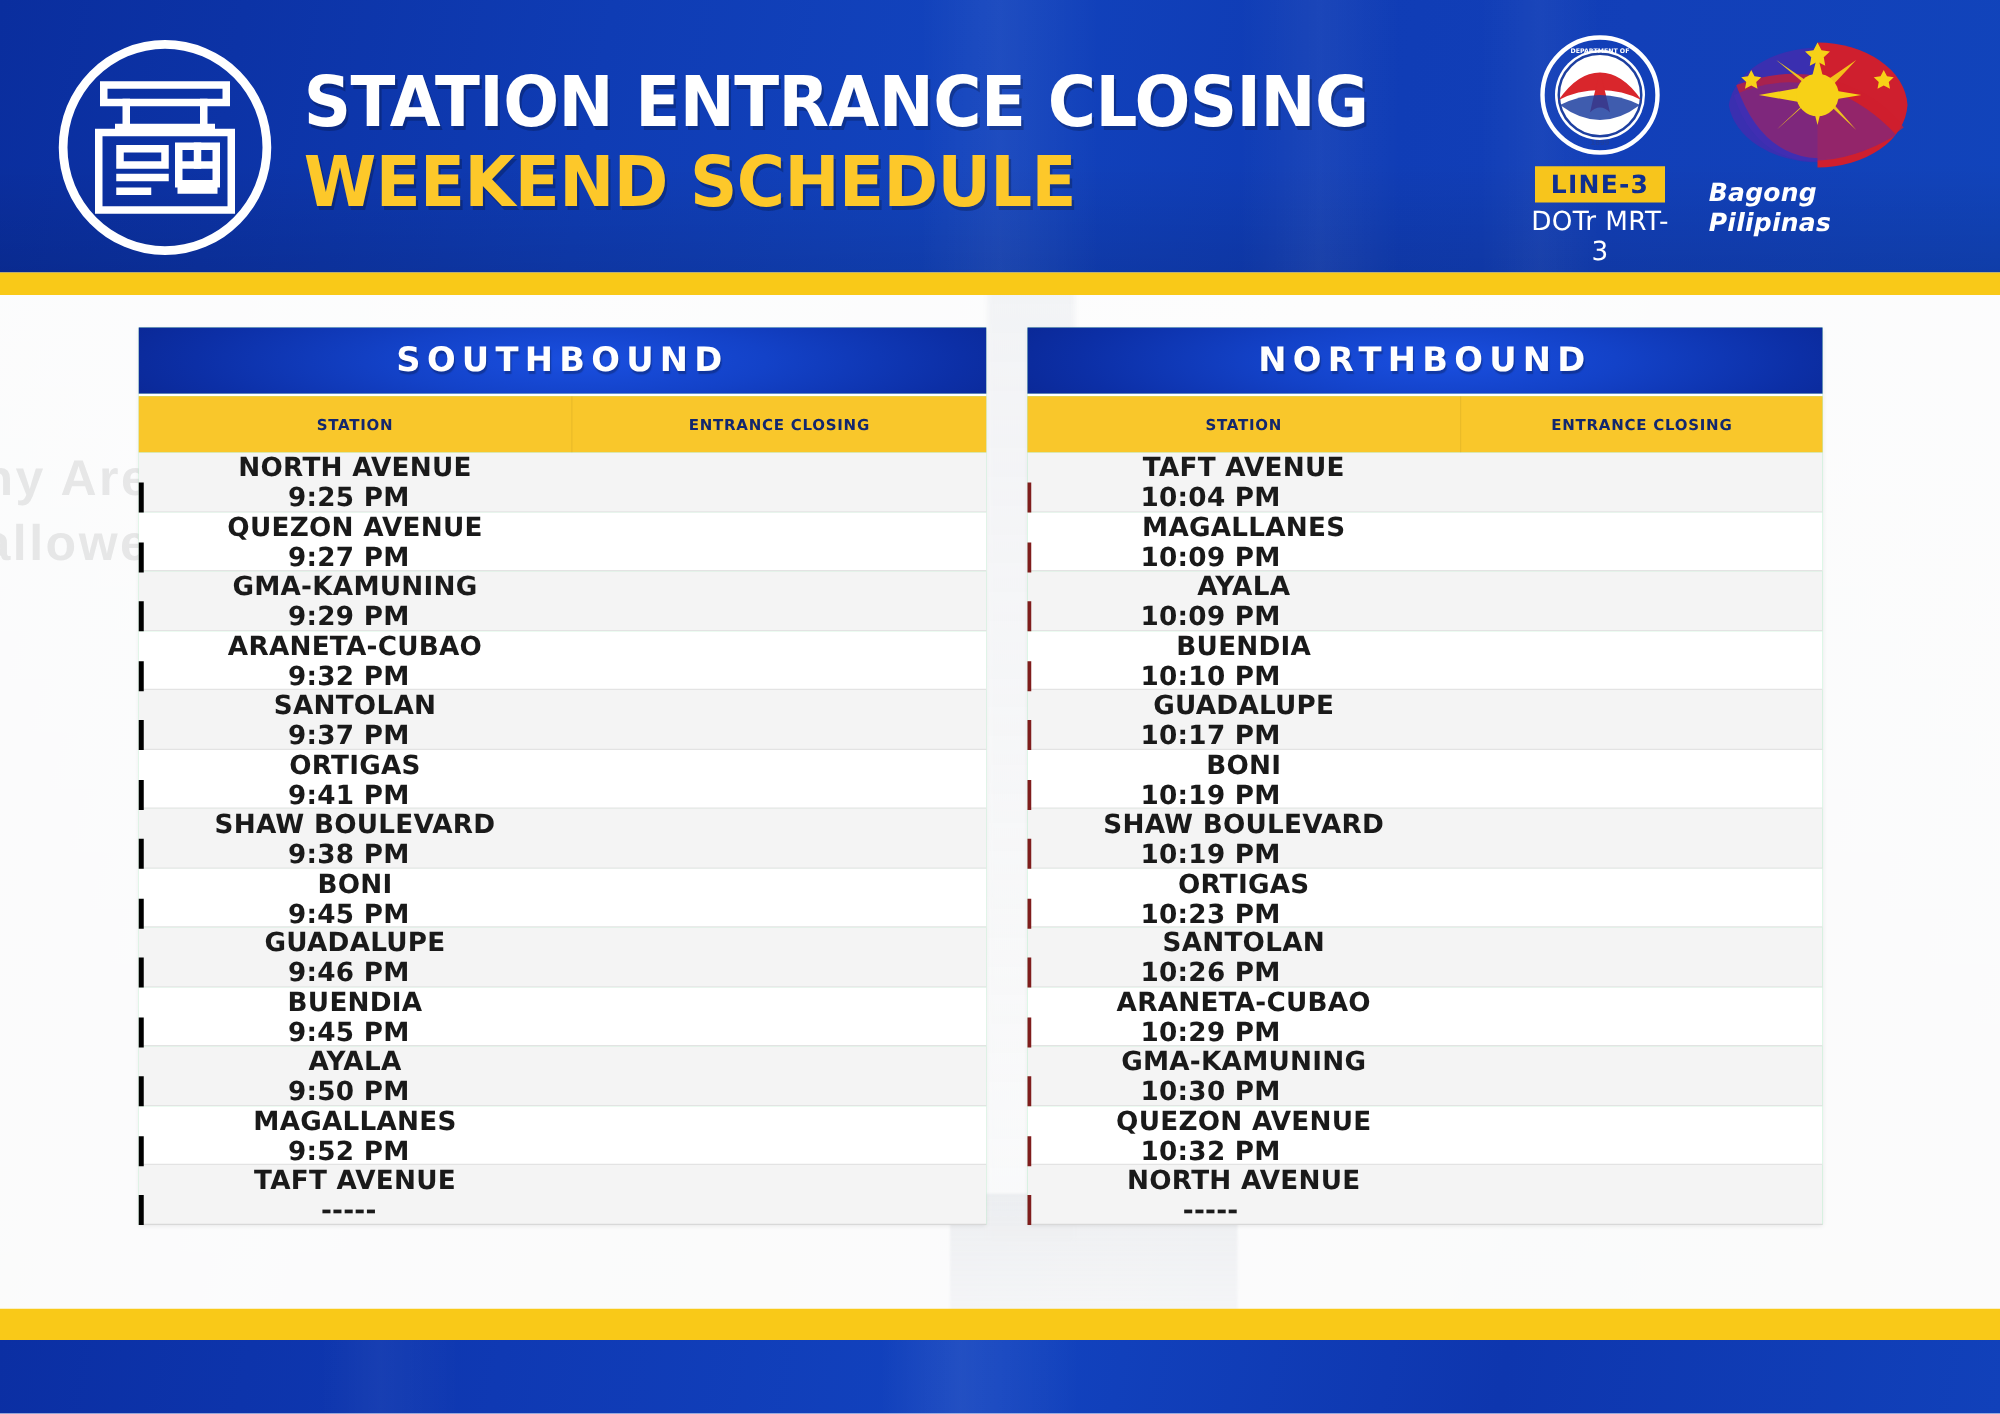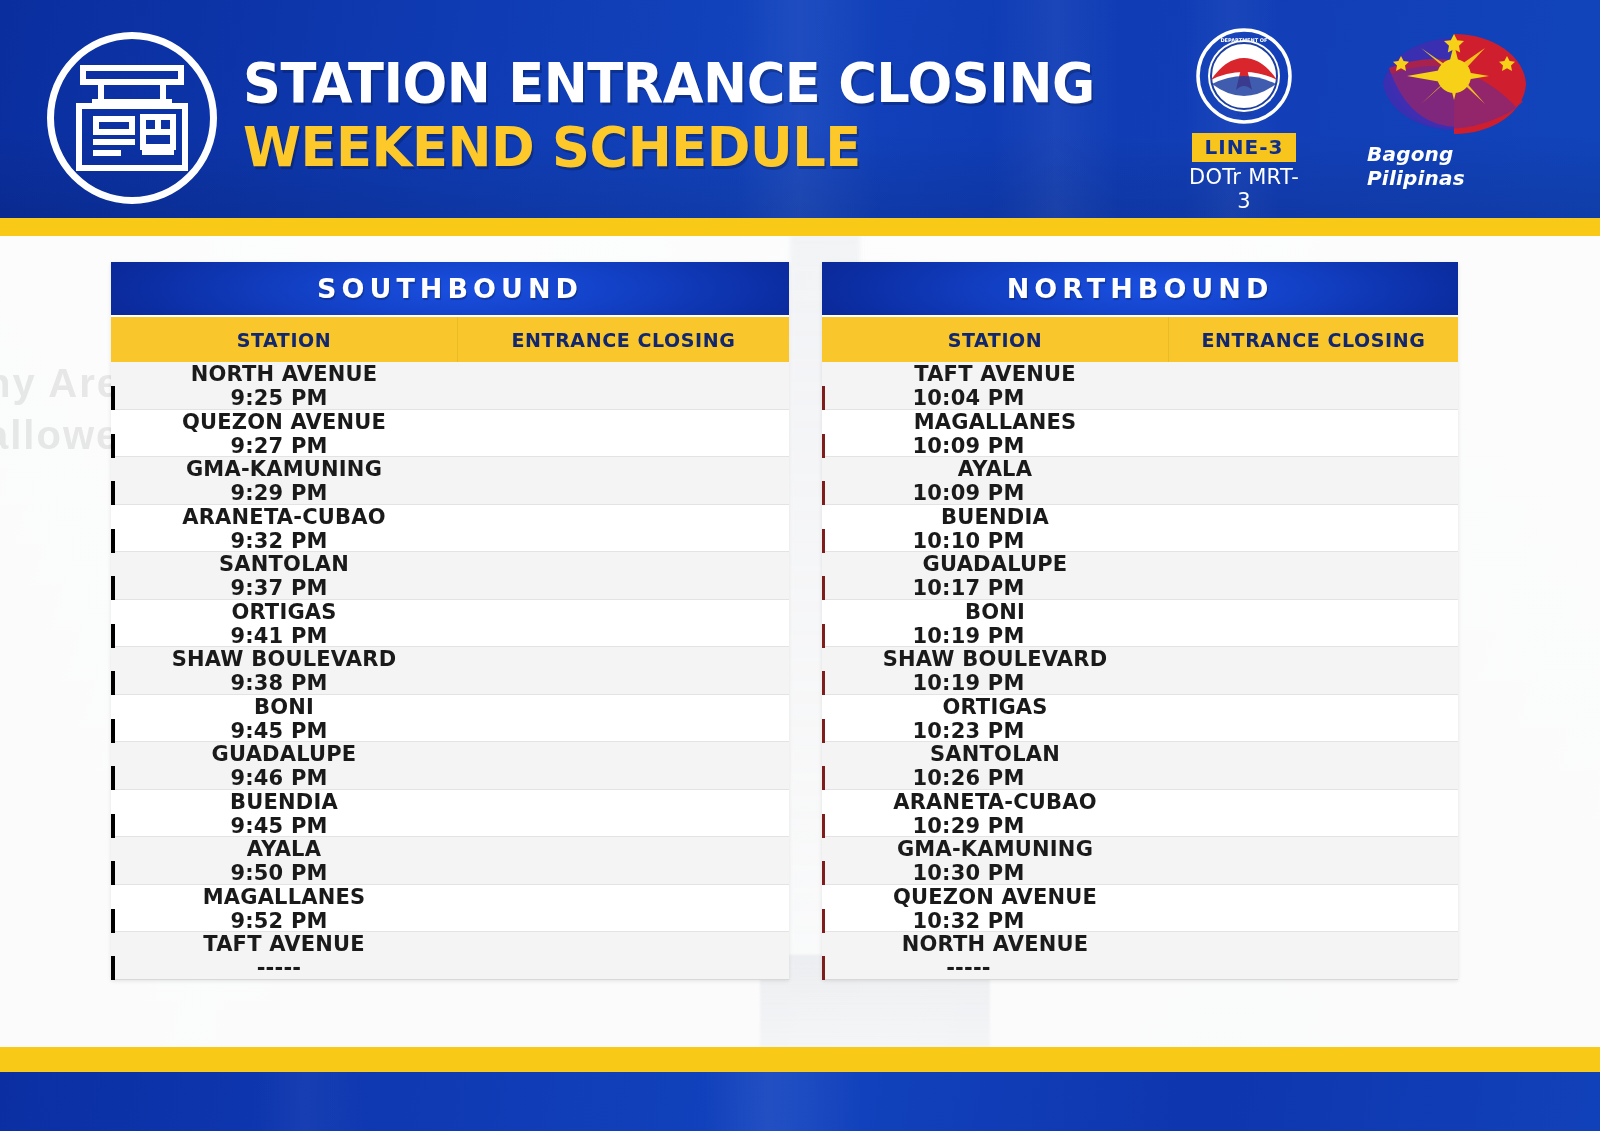--- a/index.html
+++ b/index.html
@@ -79,21 +79,21 @@
   }
   .title-2 {
     font-family:"DejaVu Sans", sans-serif;
     font-size:56px; font-weight:900; letter-spacing:-0.5px;
     color:#fdc82a; line-height:62px; margin-top:2px;
     text-shadow:2px 3px 0 rgba(0,0,0,.22);
     transform:scaleX(.94); transform-origin:left center;
   }
 
   
-  .logos { position:absolute; right:58px; top:28px; display:flex; align-items:flex-start; gap:64px; }
+  .logos { position:absolute; right:58px; top:28px; display:flex; align-items:flex-start; gap:28px; }
   .logo-dotr { width:118px; text-align:center; }
   .dotr-seal { width:96px; height:96px; margin:0 auto; position:relative; }
   .line3-badge {
     margin-top:9px; background:#f7c51c; color:#0f2f8f;
     font-size:20px; font-weight:900; letter-spacing:1px;
     padding:2px 0 3px; width:104px; margin-left:auto; margin-right:auto;
     font-family:"DejaVu Sans", sans-serif;
   }
   .dotr-sub {
     margin-top:3px; color:#ffffff; font-size:21px; font-weight:400;
@@ -125,21 +125,21 @@
     font-family:"DejaVu Sans", sans-serif;
     font-size:27px; font-weight:900; letter-spacing:5px;
     text-shadow:1px 2px 1px rgba(0,0,0,.25);
     border-bottom:2px solid #ffffff;
   }
   .tbl-head { display:flex; height:45px; background:#f9c72b; }
   .tbl-head .th {
     display:flex; align-items:center; justify-content:center;
     color:#12276e;
     font-family:"DejaVu Sans", sans-serif;
-    font-size:19px; font-weight:900; letter-spacing:.6px;
+    font-size:12px; font-weight:900; letter-spacing:.6px;
   }
   .tbl-row { display:flex; height:47.5px; border-bottom:1px solid #e3e3e3;flex-direction:column; }
   .tbl-row:nth-child(odd) { background:#f4f4f4; }
   .tbl-row:nth-child(even) { background:#ffffff; }
   .tbl-row:last-child { border-bottom:1px solid #d8d8d8; }
   .tbl-row .td {
     display:flex; align-items:center; justify-content:center;
     color:#1a1a1a;
     font-family:"DejaVu Sans", sans-serif;
     font-size:21px; font-weight:900; letter-spacing:.2px;

